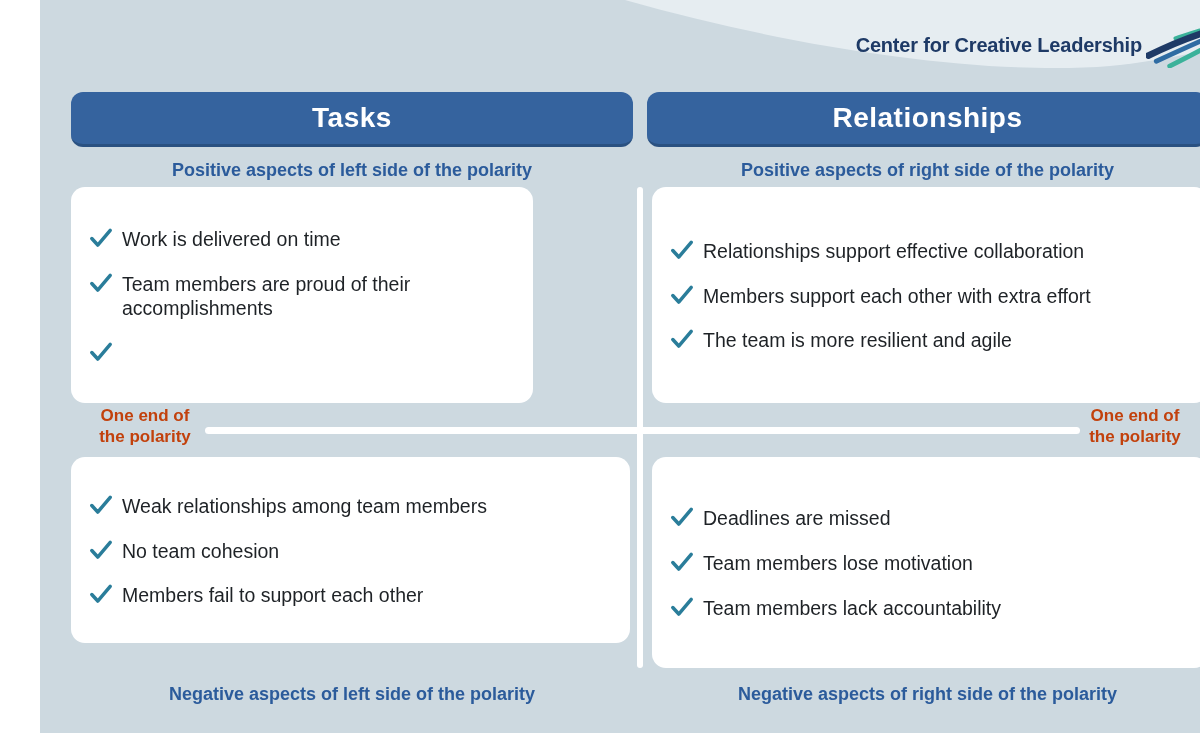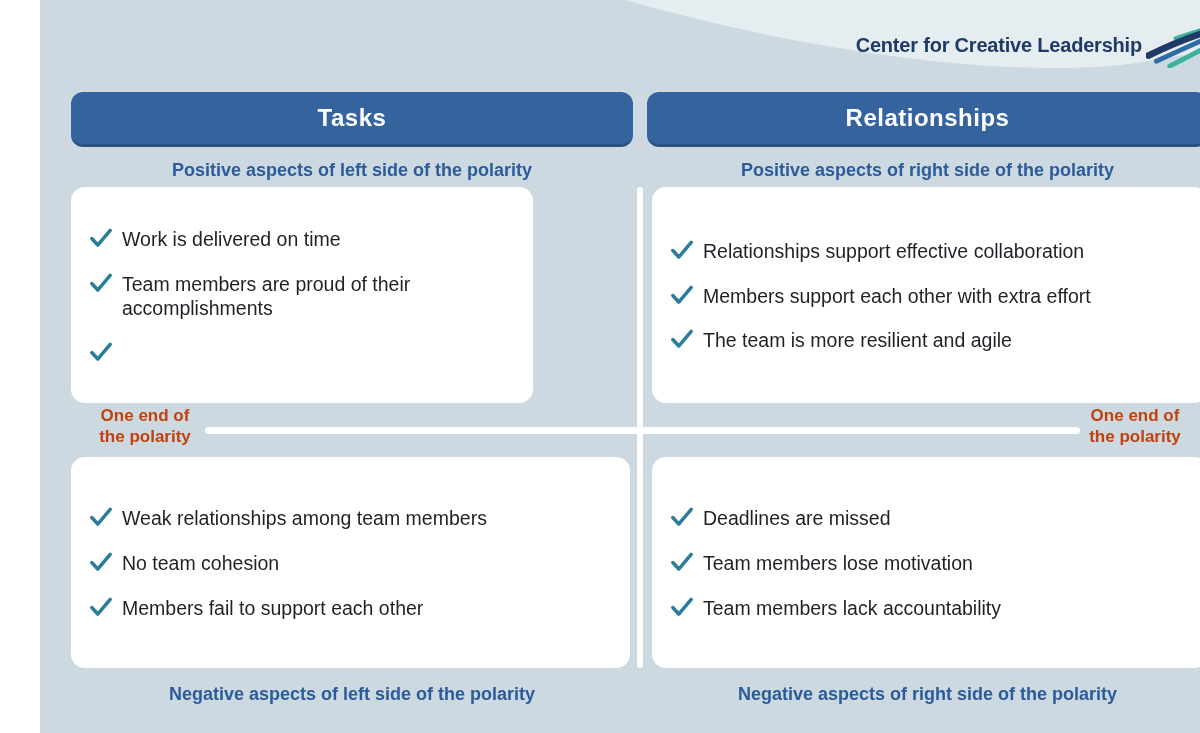--- a/index.html
+++ b/index.html
@@ -22,42 +22,42 @@
   }
   .logo-text {
     font-size:20px; font-weight:bold; color:#1e3a66; letter-spacing:-0.2px;
   }
 
   .hdr {
     position:absolute; top:92px; height:52px;
     background:#35639e; border-radius:12px;
     border-bottom:3px solid #2a5181;
     display:flex; align-items:center; justify-content:center;
-    color:#ffffff; font-size:24px; font-weight:bold; letter-spacing:0.5px;
+    color:#ffffff; font-size:28px; font-weight:bold; letter-spacing:0.5px;
   }
   .hdr-left  { left:31px;  width:562px; }
   .hdr-right { left:607px; width:561px; }
 
   .caption {
     position:absolute; text-align:center;
     color:#2b5b9b; font-size:18px; font-weight:bold;
   }
   .cap-top-left  { left:31px;  top:160px; width:562px; }
   .cap-top-right { left:607px; top:160px; width:561px; }
   .cap-bot-left  { left:31px;  top:684px; width:562px; }
   .cap-bot-right { left:607px; top:684px; width:561px; }
 
   .quad {
     position:absolute; background:#ffffff; border-radius:14px;
     display:flex; flex-direction:column; justify-content:center;
     padding:10px 14px 10px 17px; box-sizing:border-box;
   }
   .quad-tl { left:31px;  top:187px; width:462px; height:216px; }
   .quad-tr { left:612px; top:187px; width:556px; height:216px; }
-  .quad-bl { left:31px;  top:457px; width:559px; height:211px;text-align:right; }
+  .quad-bl { left:31px;  top:457px; width:559px; height:186px;text-align:right; }
   .quad-br { left:612px; top:457px; width:556px; height:211px; }
 
   .item { display:flex; align-items:flex-start; gap:8px; margin:9px 0; }
   .check { width:26px; height:26px; flex-shrink:0; margin-top:0px; }
   .txt { font-size:19.5px; color:#1e2226; line-height:1.28; padding-top:2px; }
   .quad-tl .item:nth-child(2) .txt { max-width:350px; }
 
   .v-line {
     position:absolute; left:597px; top:187px; width:6px; height:481px;
     background:#ffffff; border-radius:3px;

